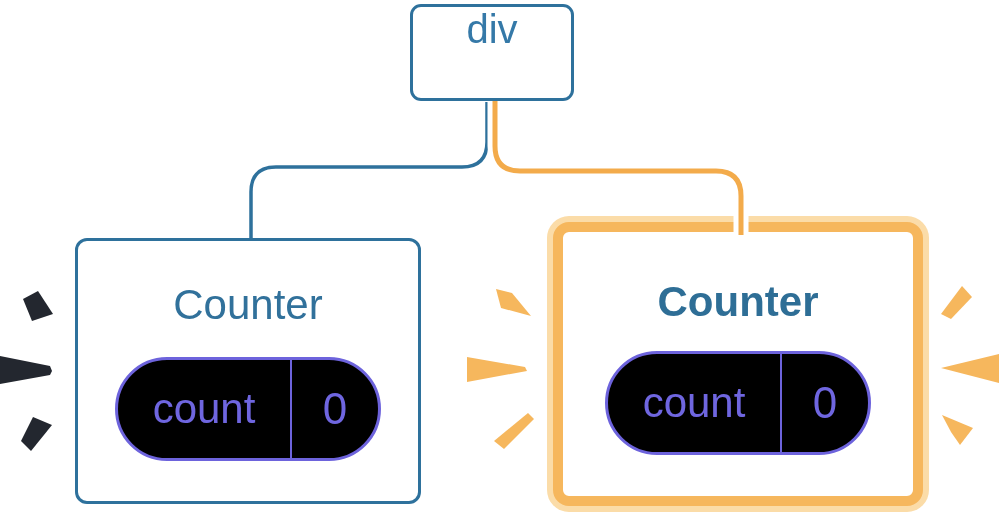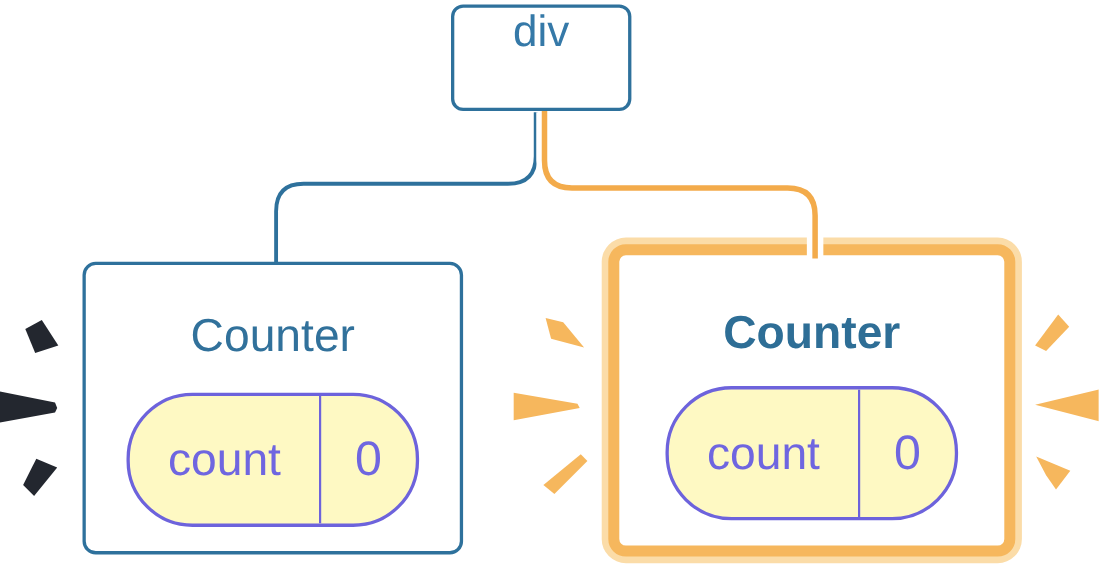--- a/index.html
+++ b/index.html
@@ -24,23 +24,23 @@
   .card-right {
     left:553px; top:222px; width:370px; height:284px;
     border:10px solid #F6B75D; border-radius:16px;
     box-shadow:0 0 0 6px #FBDCA8;
   }
   .card-title { margin-top:40px; font-size:42px; line-height:48px; color:#31719B; }
   .card-left  .card-title { font-weight:500; }
   .card-right .card-title { font-weight:700; margin-top:46px; color:#2E6E96; }
   
   .pill {
-    box-sizing:border-box; width:266px; height:122px; margin-top:28px;
+    box-sizing:border-box; width:266px; height:104px; margin-top:28px;
     border:3px solid #6D63DC; border-radius:60px; display:flex;
-    overflow:hidden; background:#fef9c3;
+    overflow:hidden; background:#000000;
   }
   .card-right .pill { margin-top:25px; }
   .pill-key {
     flex:0 0 174px; box-sizing:border-box; border-right:2.5px solid #6D63DC;
     display:flex; align-items:center; justify-content:center;
     font-size:42px; color:#6F66E0;
   }
   .pill-value {
     flex:1; display:flex; align-items:center; justify-content:center;
     font-size:44px; color:#6F66E0;

